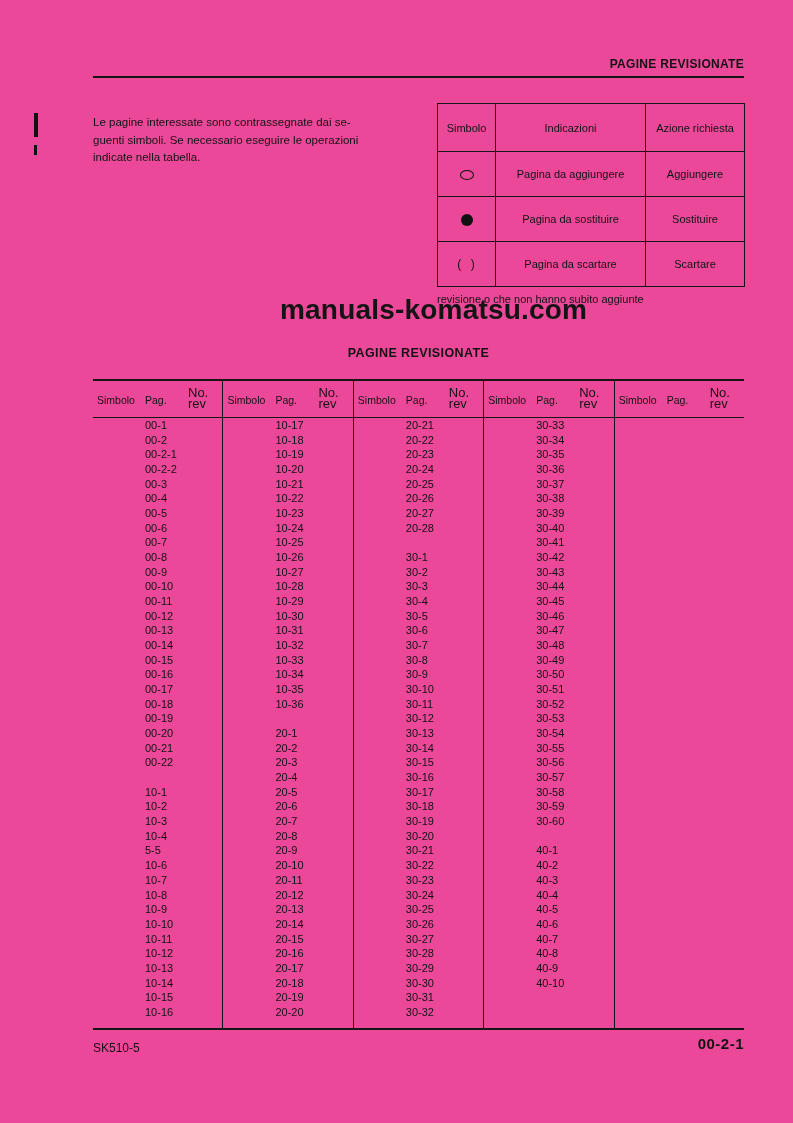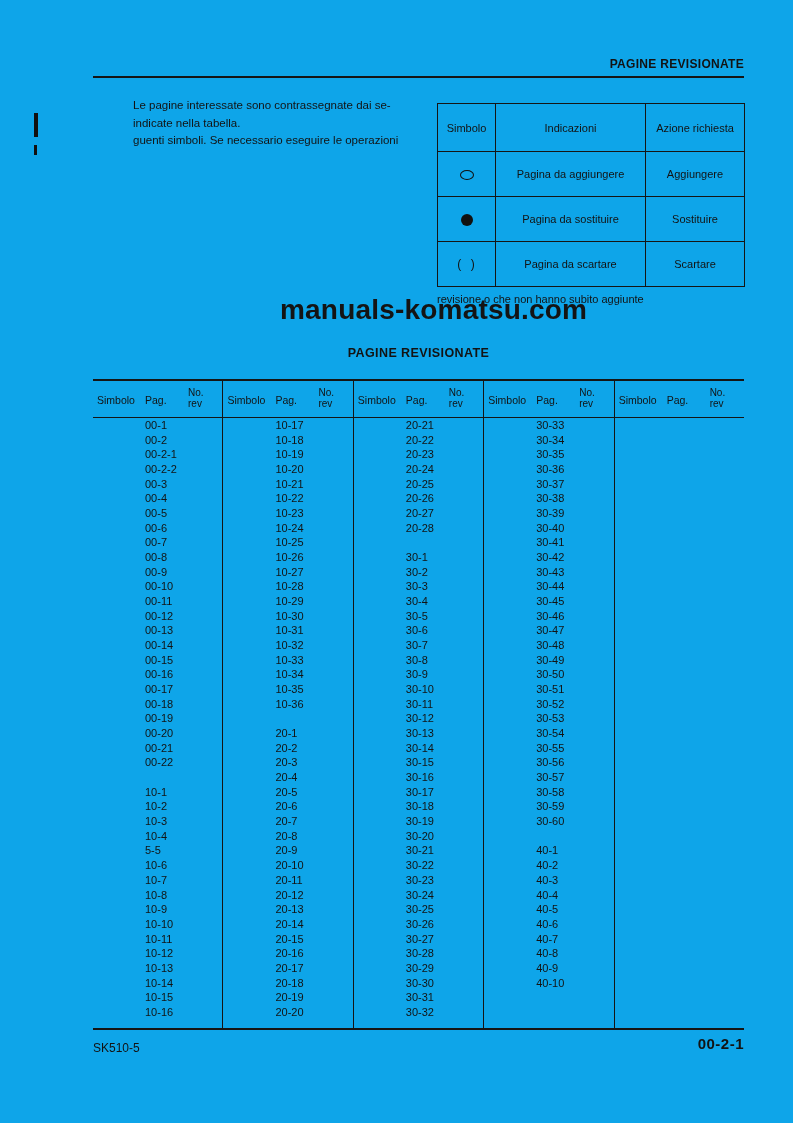--- a/index.html
+++ b/index.html
@@ -1,21 +1,21 @@
 <!DOCTYPE html>
 <html><head>
 <meta charset="utf-8">
 <style>
   * { margin: 0; padding: 0; box-sizing: border-box; }
   html, body { background: #ffffff; }
   .page {
     position: relative;
     width: 793px;
     height: 1123px;
-    background: #0ea5e9;
+    background: #ec4899;
     font-family: "Liberation Sans", sans-serif;
     color: #131313;
     overflow: hidden;
   }
 
   
   .artifact { position: absolute; background: #111; }
   .artifact.a1 { left: 34px; top: 113px; width: 4px; height: 24px; }
   .artifact.a2 { left: 34px; top: 145px; width: 3px; height: 10px; }
 
@@ -34,25 +34,24 @@
     top: 76px;
     width: 651px;
     height: 2px;
     background: #151515;
   }
 
   
   .intro {
     position: absolute;
     left: 93px;
-    top: 97px;
+    top: 114px;
     width: 320px;
     font-size: 11.5px;
     line-height: 17.5px;
-    margin-left: 40px;
   }
 
   
   .symbol-table {
     position: absolute;
     left: 437px;
     top: 103px;
     width: 307px;
     border-collapse: collapse;
     table-layout: fixed;
@@ -122,21 +121,21 @@
   .pgroup { flex: 1 1 0; position: relative; min-width: 0; }
   .pgroup + .pgroup { border-left: 1.2px solid #151515; }
   .phead {
     position: relative;
     height: 37px;
     border-bottom: 1.2px solid #151515;
     font-size: 10.5px;
   }
   .ph-sim { position: absolute; left: 4px;  top: 13px; }
   .ph-pag { position: absolute; left: 52px; top: 13px; }
-  .ph-no  { position: absolute; left: 95px; top: 7px; display: flex; flex-direction: column; font-size: 10px; line-height: 10.5px; }
+  .ph-no  { position: absolute; left: 95px; top: 7px; display: flex; flex-direction: column; font-size: 13px; line-height: 10.5px; }
   .prow {
     height: 14.68px;
     line-height: 14.68px;
     padding-left: 52px;
     font-size: 11px;
     white-space: nowrap;
     overflow: hidden;
   }
 
   
@@ -150,22 +149,22 @@
 
   <div class="artifact a1"></div>
   <div class="artifact a2"></div>
 
   <div class="doc-header">PAGINE REVISIONATE</div>
   <div class="header-rule"></div>
 
   <div class="intro">
 
   <div class="intro-line">Le pagine interessate sono contrassegnate dai se-</div>
+      <div class="intro-line">guenti simboli. Se necessario eseguire le operazioni</div>
       <div class="intro-line">indicate nella tabella.</div>
-      <div class="intro-line">guenti simboli. Se necessario eseguire le operazioni</div>
     </div>
 
   <table class="symbol-table">
     <colgroup>
         <col style="width:58px">
         <col style="width:150px">
         <col style="width:99px">
       </colgroup>
     <thead>
       <tr>

